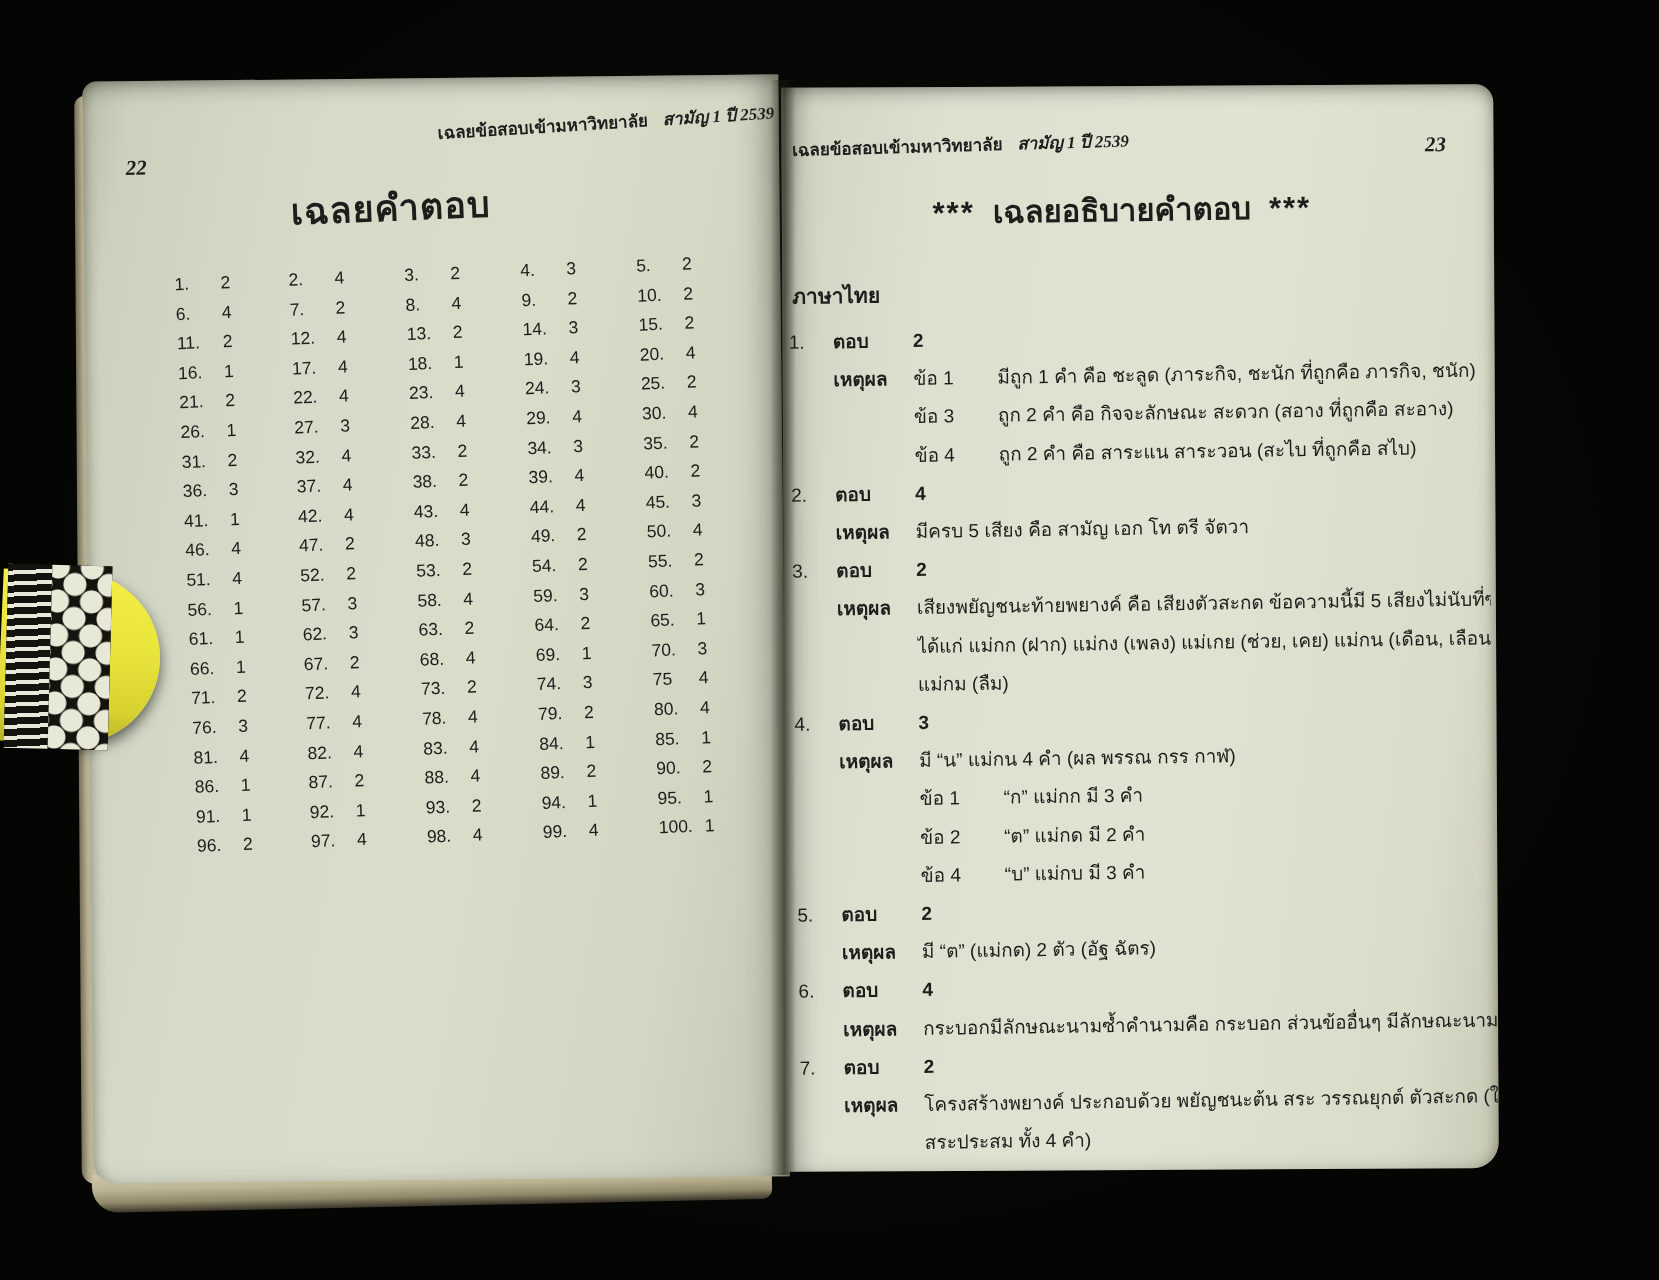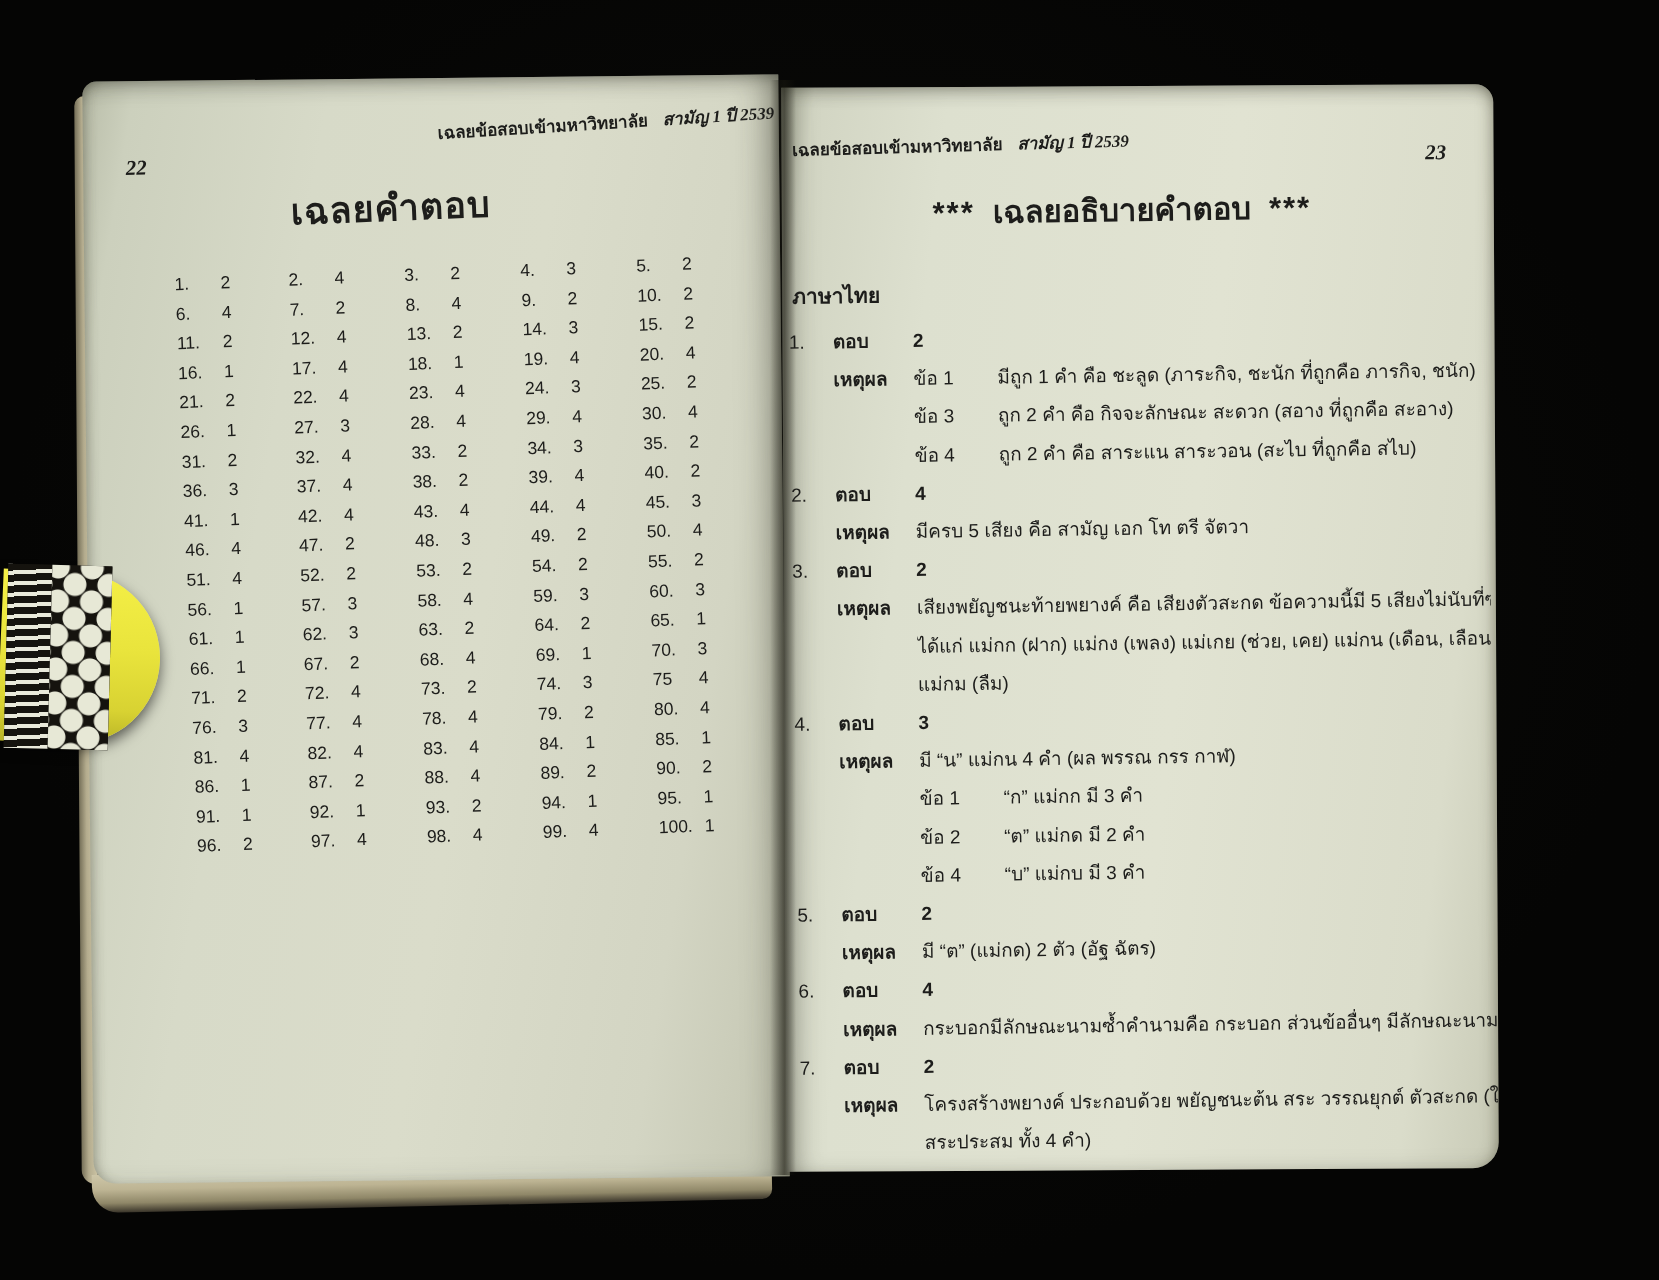--- a/index.html
+++ b/index.html
@@ -64,21 +64,21 @@
   .lp-title{position:absolute;left:0;right:70px;top:102px;text-align:center;font-size:36px;font-weight:bold;letter-spacing:1px;}
   .answer-grid{position:absolute;left:94px;top:188px;display:grid;
     grid-template-columns:114px 116px 116px 116px 118px;grid-auto-rows:29.6px;font-size:17.5px;}
   .acell{display:flex;}
   .ano{width:44px;text-align:left;}
   .aval{margin-left:2px;}
 
   
   .rp-inner{position:absolute;inset:0;transform:rotate(-0.55deg);transform-origin:30% 20%;}
   .rp-header{top:44px;left:12px;transform:rotate(-0.8deg);}
-  .rp-pageno{right:46px;top:60px;}
+  .rp-pageno{right:46px;top:52px;}
   .rp-title{position:absolute;left:0;right:30px;top:100px;text-align:center;font-size:31px;font-weight:bold;}
   .rp-title .stars{letter-spacing:2px;font-weight:bold;padding:0 18px;}
   .section-heading{position:absolute;left:10px;top:190px;font-size:21px;font-weight:bold;}
   .explanations{position:absolute;left:6px;top:234px;right:8px;}
   .xrow{display:flex;line-height:38.2px;font-size:19px;white-space:nowrap;}
   .xno{width:44px;}
   .xlbl{width:80px;font-weight:bold;}
   .xans{font-weight:bold;}
   .xprefix{width:84px;}
   .xtext{flex:1;overflow:hidden;}

